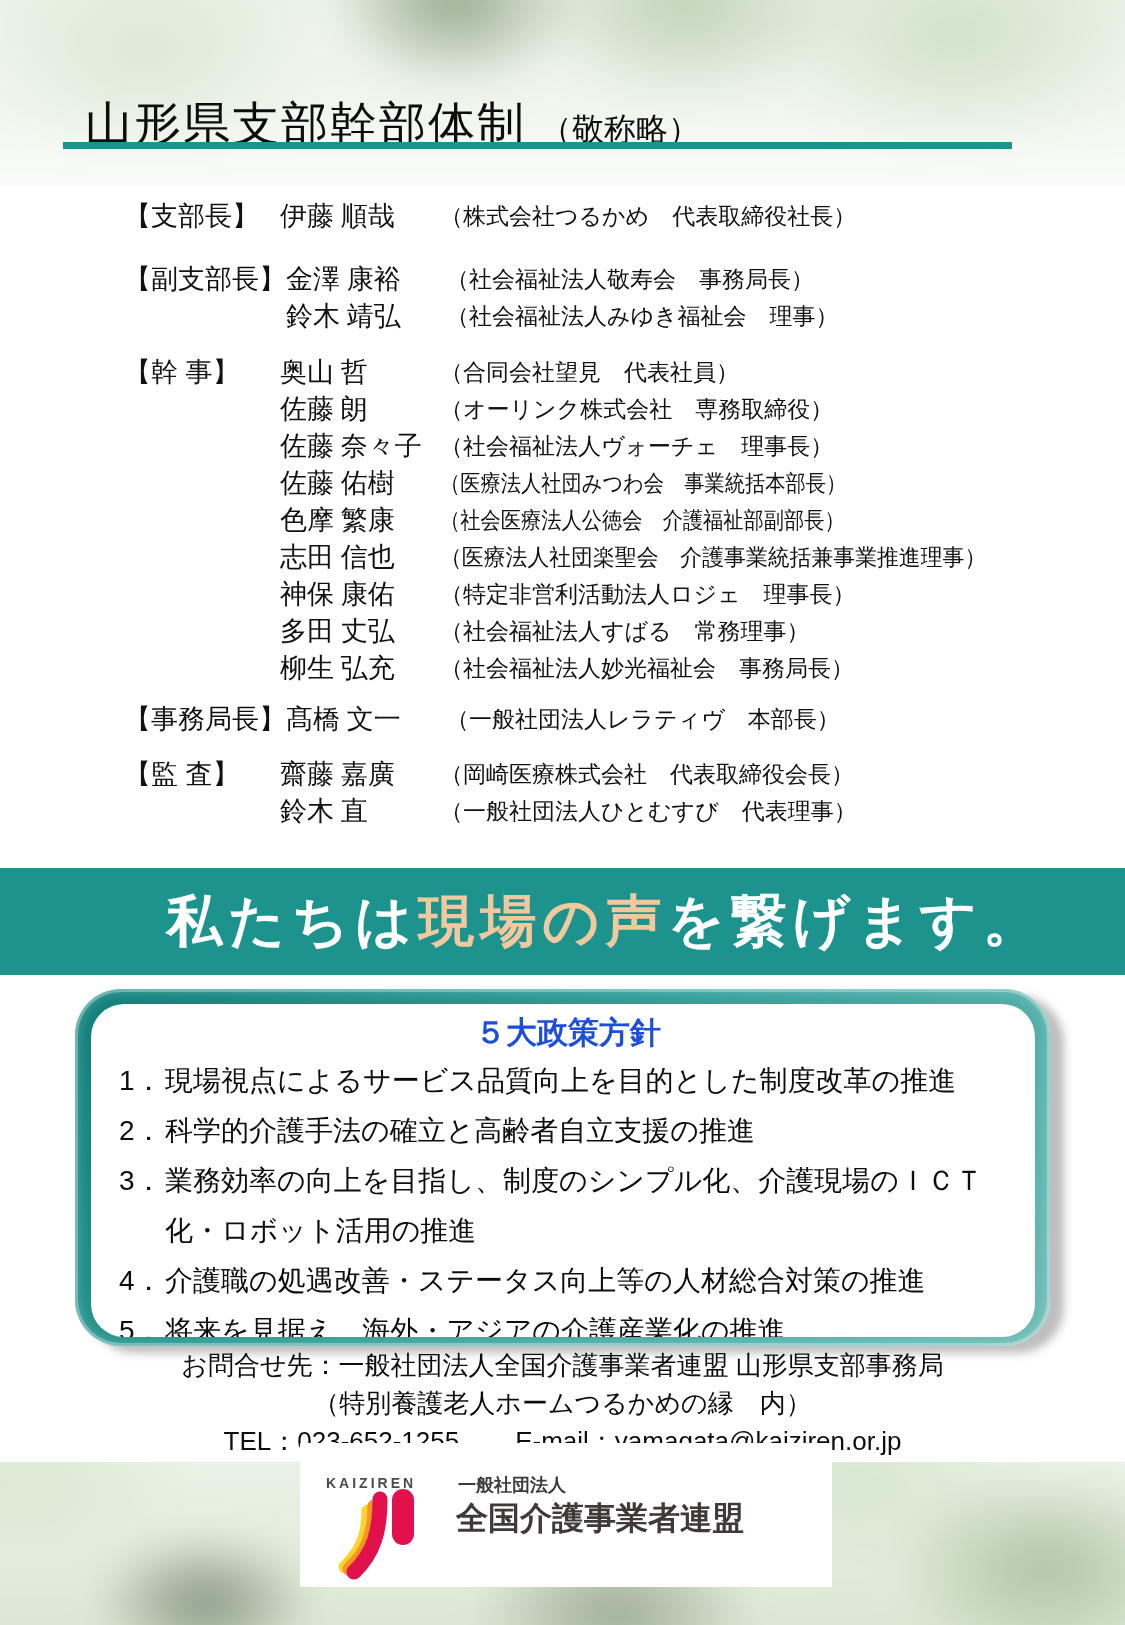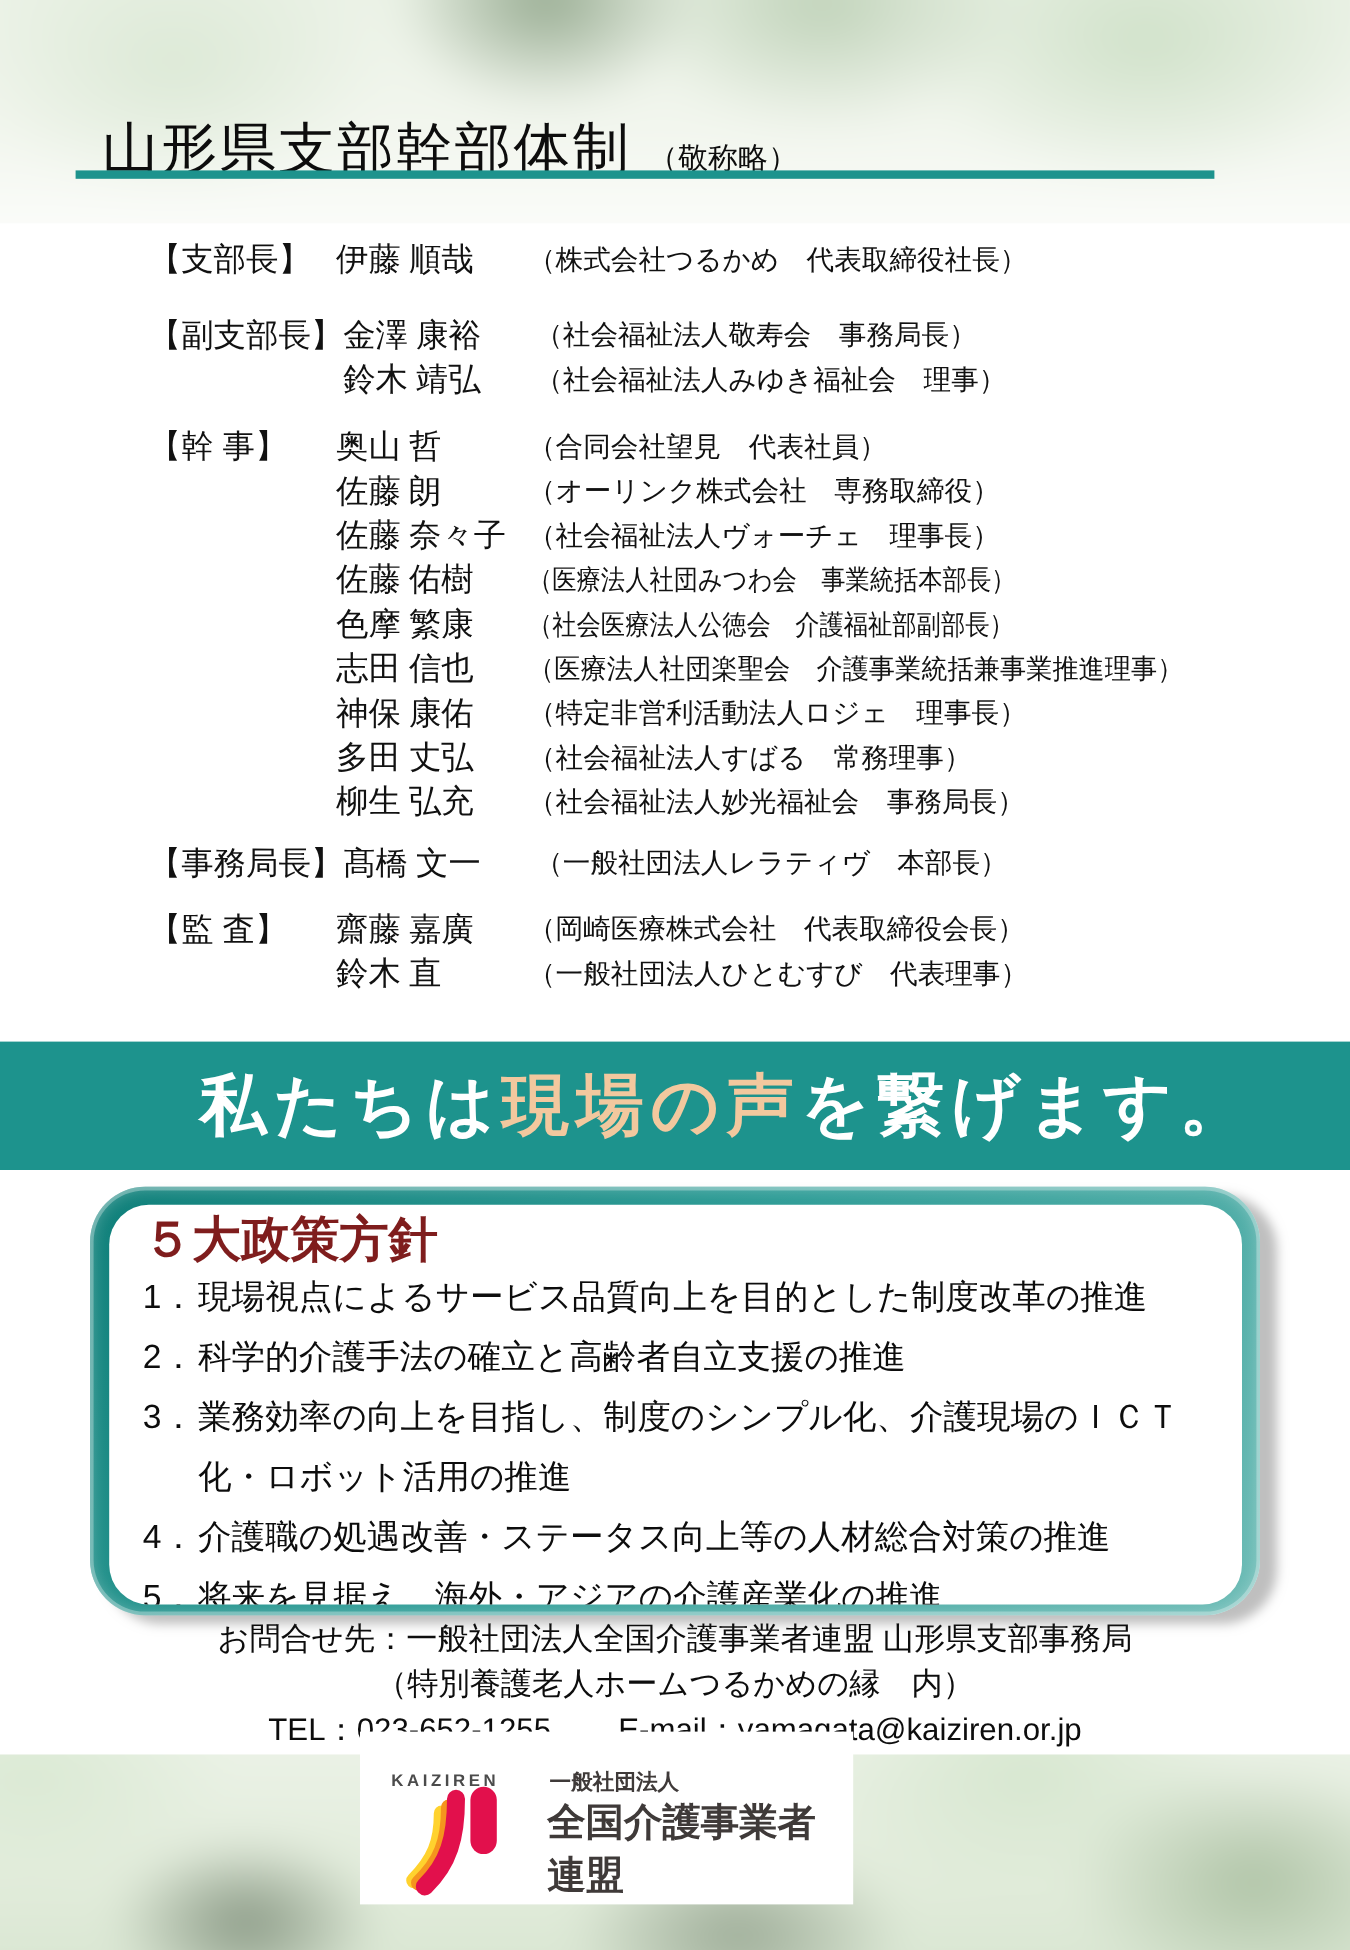--- a/index.html
+++ b/index.html
@@ -25,21 +25,21 @@
       radial-gradient(160px 100px at 250px 185px,rgba(120,136,116,.85),rgba(120,136,116,0) 70%),
       radial-gradient(200px 110px at 660px 195px,rgba(132,148,127,.75),rgba(132,148,127,0) 70%),
       radial-gradient(220px 140px at 1090px 150px,rgba(146,172,136,.65),rgba(146,172,136,0) 70%),
       radial-gradient(240px 140px at 70px 60px,rgba(214,231,207,.8),rgba(214,231,207,0) 70%),
       radial-gradient(260px 150px at 900px 60px,rgba(206,226,198,.7),rgba(206,226,198,0) 70%),
       linear-gradient(to bottom,#eef4ea 0%,#e2ecdb 60%,#d6e4cf 100%);
   }
   
   .header{position:absolute;top:62px;left:85px;display:flex;align-items:baseline;}
   .page-title{font-size:47px;font-weight:400;letter-spacing:2px;line-height:60px;color:#0d0d0d;margin-top:32px;}
-  .title-suffix{font-size:25px;margin-left:14px;color:#0d0d0d;}
+  .title-suffix{font-size:32px;margin-left:14px;color:#0d0d0d;}
   .title-rule{position:absolute;top:142px;left:63px;width:949px;height:7px;background:#1d938d;}
   
   .roster{position:absolute;top:198px;left:0;width:1125px;}
   .roster-group{display:flex;padding-left:124px;}
   .roster-group:nth-of-type(1){margin-bottom:26px;}
   .roster-group:nth-of-type(2){margin-bottom:19px;}
   .roster-group:nth-of-type(3){margin-bottom:14px;}
   .roster-group:nth-of-type(4){margin-bottom:18px;}
   .glabel{flex:0 0 156px;font-size:27px;line-height:37px;white-space:nowrap;}
   .gmembers{flex:1;}
@@ -54,30 +54,30 @@
   .banner-text{font-family:"Liberation Serif","DejaVu Serif",serif;font-size:56px;font-weight:700;letter-spacing:6px;white-space:nowrap;}
   
   .policy{position:absolute;top:989px;left:75px;width:975px;height:357px;box-sizing:border-box;
     border-radius:46px;padding:15px 15px 9px 16px;
     background:linear-gradient(135deg,#0e7f79 0%,#2f9d97 45%,#6dbcb6 100%);
     box-shadow:14px 7px 9px rgba(128,128,128,.5),
                inset 0 0 0 3px rgba(255,255,255,.30),
                inset 0 0 16px rgba(255,255,255,.35);}
   .policy-inner{background:#ffffff;width:100%;height:100%;border-radius:33px;box-sizing:border-box;
     padding:8px 18px 0 28px;overflow:hidden;}
-  .policy-heading{color:#7f1d1d;font-size:41px;font-weight:700;line-height:42px;}
+  .policy-heading{color:#1d4ed8;font-size:31px;font-weight:700;line-height:42px;text-align:center;}
   .policy-list{margin-top:2px;}
   .policy-item{display:flex;font-size:28px;line-height:50px;color:#0d0d0d;}
   .policy-item .num{flex:0 0 46px;}
   .policy-item .txt{flex:1;}
   
   .contact{position:absolute;top:1346px;left:0;width:1125px;text-align:center;font-size:26px;line-height:38px;color:#0d0d0d;}
   .contact .gap{display:inline-block;width:56px;}
   
-  .logo-card{position:absolute;top:1443px;left:300px;width:411px;height:144px;background:#ffffff;}
+  .logo-card{position:absolute;top:1443px;left:300px;width:532px;height:144px;background:#ffffff;}
   .brand{position:absolute;left:26px;top:32px;font-size:14px;font-weight:700;letter-spacing:3px;color:#4b4b4b;}
   .mark{position:absolute;left:34px;top:44px;width:92px;height:96px;}
   .orgtype{position:absolute;left:158px;top:30px;font-size:18px;color:#3f3a39;font-weight:bold;}
   .orgname{position:absolute;left:156px;top:54px;font-size:32px;font-weight:700;color:#3f3a39;}
 </style>
 </head>
 <body>
 
 <div class="bg-band bg-top">
   <div class="bg-tex"></div>

